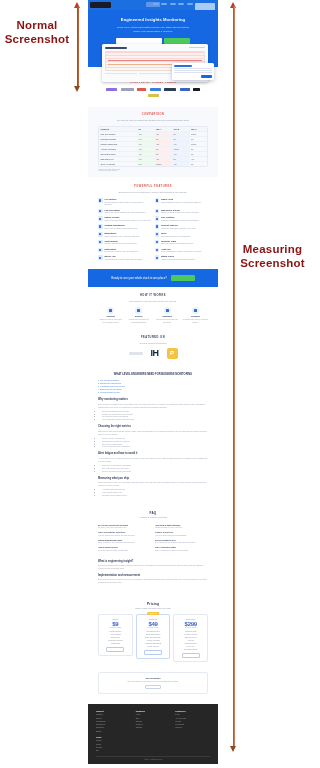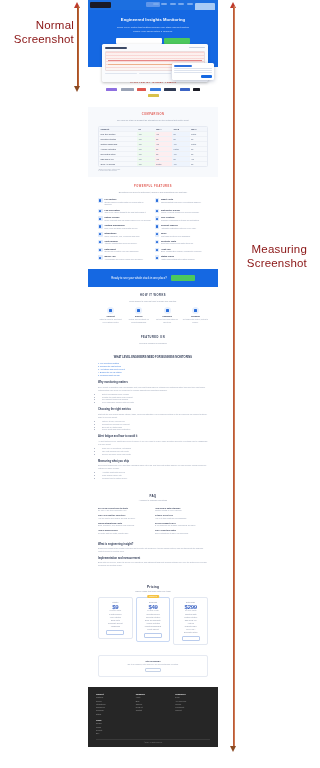--- a/index.html
+++ b/index.html
@@ -1,21 +1,21 @@
 <!DOCTYPE html>
 <html><head>
 <meta charset="utf-8">
 <style>
   * { box-sizing: border-box; margin:0; padding:0; }
   html,body { width:307px; height:768px; overflow:hidden; background:#ffffff;
     font-family:"Liberation Sans", sans-serif; }
   .canvas { position:relative; width:307px; height:768px; background:#fff; }
 
   
-  .ann-label { position:absolute; color:#8a1414; font-weight:normal; text-align:right;
+  .ann-label { position:absolute; color:#8a1414; font-weight:bold; text-align:center;
     line-height:1.18; letter-spacing:.2px; }
   #label-normal { left:0px; top:19px; width:74px; font-size:11.5px; }
   #label-scroll { left:238px; top:243px; width:69px; font-size:11.5px; }
 
   .arrow { position:absolute; width:7px; }
   .arrow .shaft { position:absolute; left:3px; top:4px; bottom:4px; width:1.6px;
     background:linear-gradient(to right,#9a4a22,#c86a38); }
   .arrow .head { position:absolute; left:0px; width:0; height:0;
     border-left:3.5px solid transparent; border-right:3.5px solid transparent; }
   .arrow .head.up { top:0; border-bottom:6px solid #c0392b; }
@@ -478,20 +478,25 @@
             <div class="c"></div>
             <b>Respond</b>
             <span>Get paged with context, not just a number.</span>
           </div>
       </div>
     </div>
 
     <div class="sec" style="padding-top:6px">
       <div class="eyebrow" style="color:#2f3a55">FEATURED ON</div>
       <div class="sec-sub" style="margin-bottom:1px">Loved by builders everywhere</div>
+      <div class="feat-on">
+        <div class="muted"></div>
+        <div class="ih">IH</div>
+        <div class="ph">P</div>
+      </div>
     </div>
 
     <div class="sec art" style="padding-top:4px">
       <div style="font-size:2.6px;color:#2f3a55;font-weight:bold;text-align:center;margin-bottom:3px">WHAT LEVEL ENGINEERS NEED FOR BUSINESS MONITORING</div>
       <div class="toc">
         <div>1. Why monitoring matters</div>
         <div>2. Choosing the right metrics</div>
         <div>3. Alert fatigue and how to avoid it</div>
         <div>4. Building the on-call rotation</div>
         <div>5. Measuring what you ship</div>

